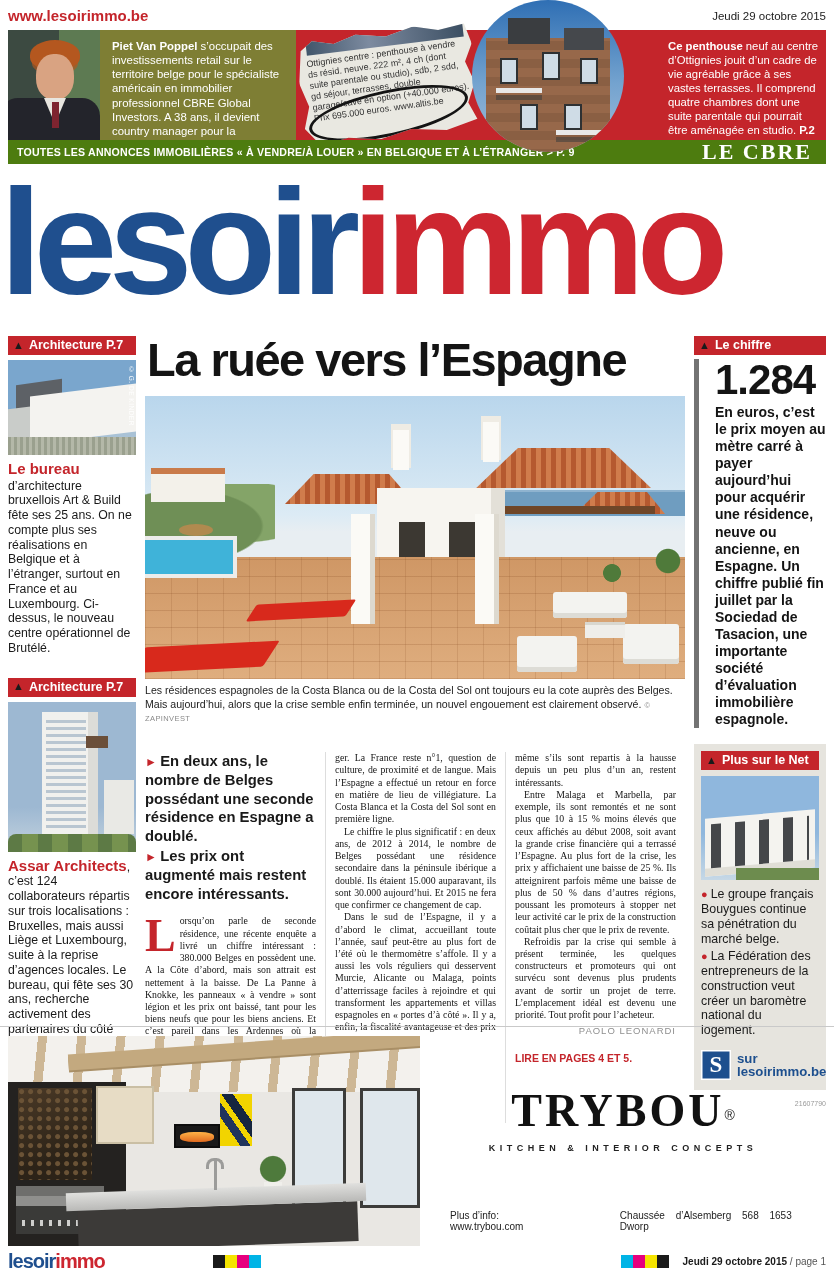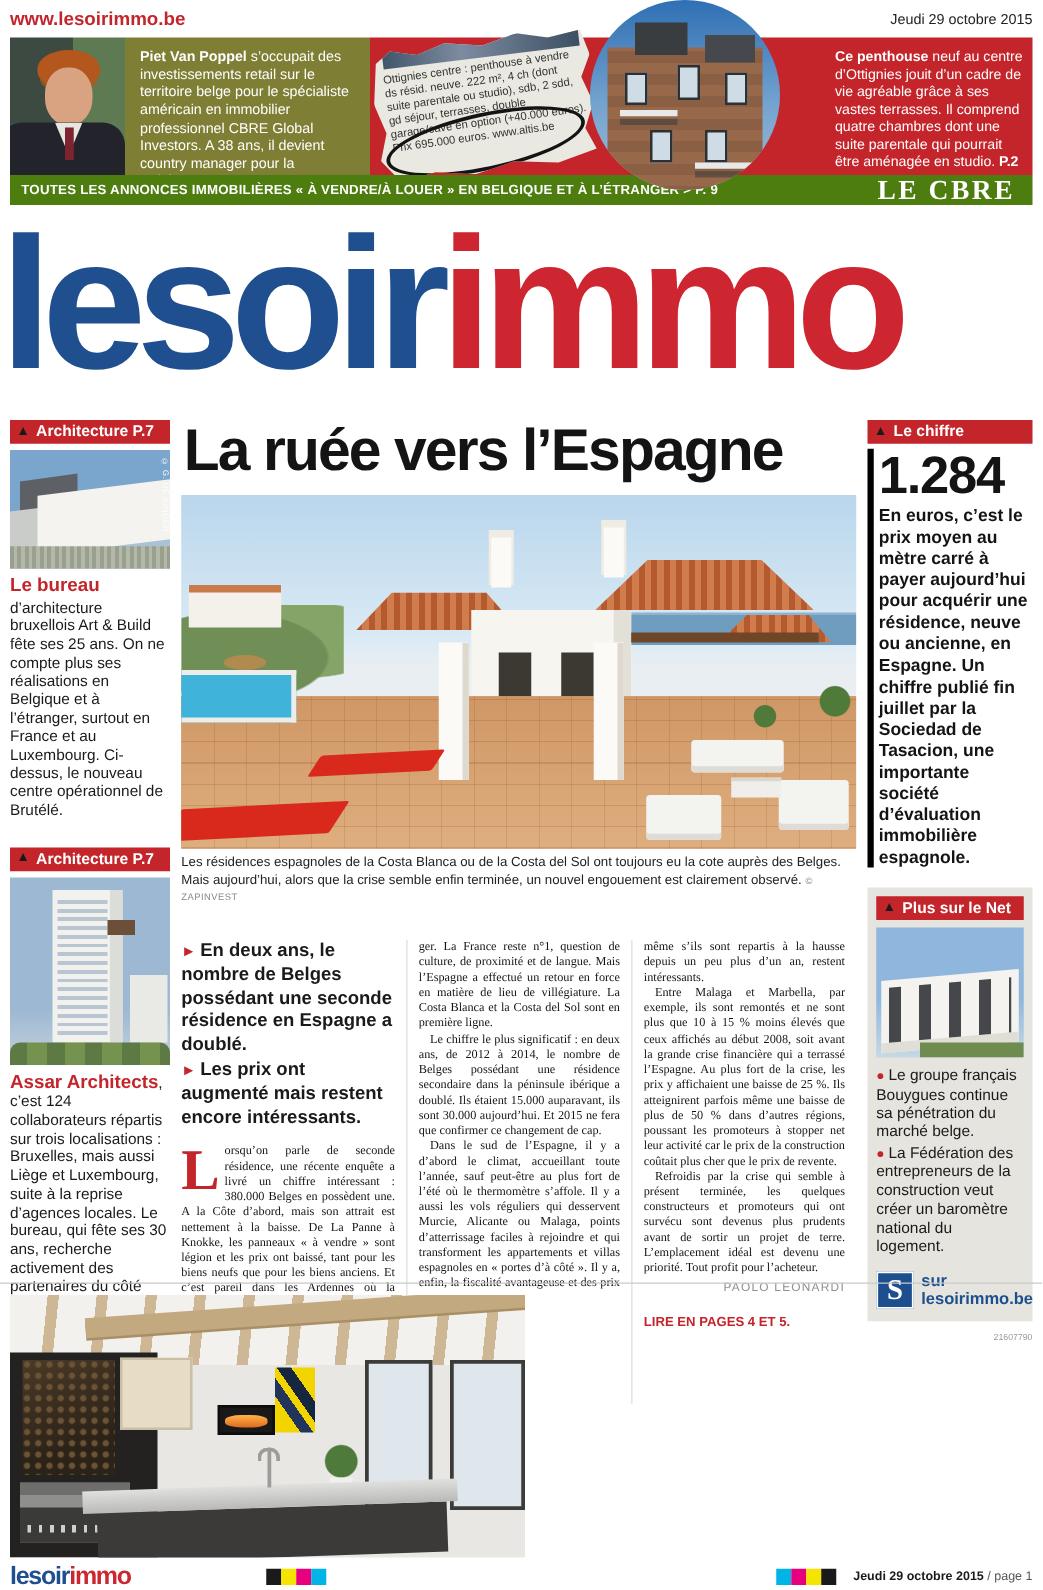--- a/index.html
+++ b/index.html
@@ -142,21 +142,21 @@
     text-align:justify; color:#141414; }
   .bodytext p + p { text-indent:9px; }
   .dropcap { float:left; color:#c4252b; font-size:46px; line-height:38px; font-weight:700;
     padding:2px 4px 0 0; font-family:"Liberation Serif", serif; }
   .byline { text-align:right; font-size:9.5px; color:#8f8f8f; letter-spacing:1px; margin-top:4px;
     font-family:"Liberation Sans", sans-serif; }
   .readmore { color:#c4252b; font-weight:700; font-size:10.5px; margin-top:16px;
     font-family:"Liberation Sans", sans-serif; }
 
   
-  .chiffre-body { border-left:5px solid #000000; padding-left:4px; margin-top:4px; }
+  .chiffre-body { border-left:5px solid #737373; padding-left:16px; margin-top:4px; }
   .chiffre-number { font-size:42px; font-weight:700; letter-spacing:-1px; line-height:1; color:#141414; }
   .chiffre-text { font-weight:700; font-size:14px; line-height:1.22; margin-top:3px; color:#141414; }
   .net-box { background:#e6e4de; padding:7px 7px 10px; margin-top:16px; }
   .net-photo { position:relative; width:100%; height:104px; overflow:hidden; margin-top:6px;
     background:linear-gradient(180deg,#8fb7dd 0 55%,#c6d8e6 100%); }
   .net-photo .apt { position:absolute; left:4px; top:38px; width:110px; height:58px; background:#f4f3ef;
     transform:skewY(-5deg); box-shadow:inset 0 -8px 0 #e0ded6; }
   .net-photo .apt-win { position:absolute; left:10px; top:44px; width:98px; height:44px;
     background:repeating-linear-gradient(90deg,#45474a 0 10px,transparent 10px 24px); transform:skewY(-5deg); }
   .net-photo .lawn { position:absolute; right:0; bottom:0; width:70%; height:12px; background:#6d8c4e; }
@@ -426,20 +426,30 @@
       <div class="kp-window" style="left:352px;width:60px;"></div>
       <div class="kp-art"></div>
       <div class="kp-fire"></div>
       <div class="kp-flame"></div>
       <div class="kp-plant"></div>
       <div class="kp-pot"></div>
       <div class="kp-island-base"></div>
       <div class="kp-island"></div>
       <div class="kp-faucet"></div>
     </div>
+    <div class="ad-right">
+      <div class="ad-brand-wrap">
+        <span class="ad-brand">TRYBOU</span><span class="ad-reg">®</span>
+        <div class="ad-tagline">KITCHEN &amp; INTERIOR CONCEPTS</div>
+      </div>
+      <div class="ad-info-row">
+        <span>Plus d’info: www.trybou.com</span>
+        <span class="ad-address">Chaussée d’Alsemberg 568 1653 Dworp</span>
+      </div>
+    </div>
   </div>
 
   <div class="footer">
     <div class="f-brand"><span class="m-blue">lesoir</span><span class="m-red">immo</span></div>
     <div class="cmyk cmyk1">
       <span class="c-k"></span>
         <span class="c-y"></span>
         <span class="c-m"></span>
         <span class="c-c"></span>
     </div>

